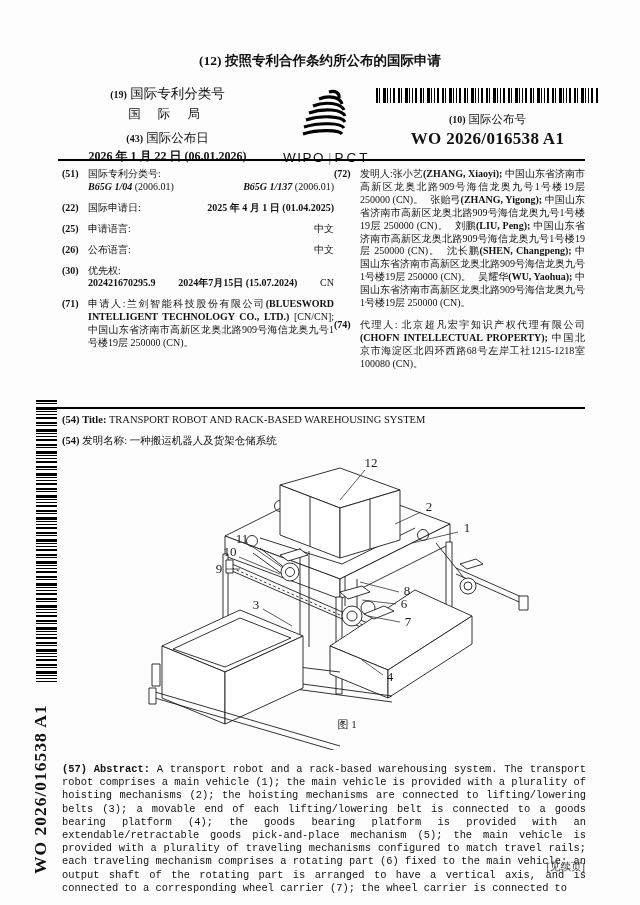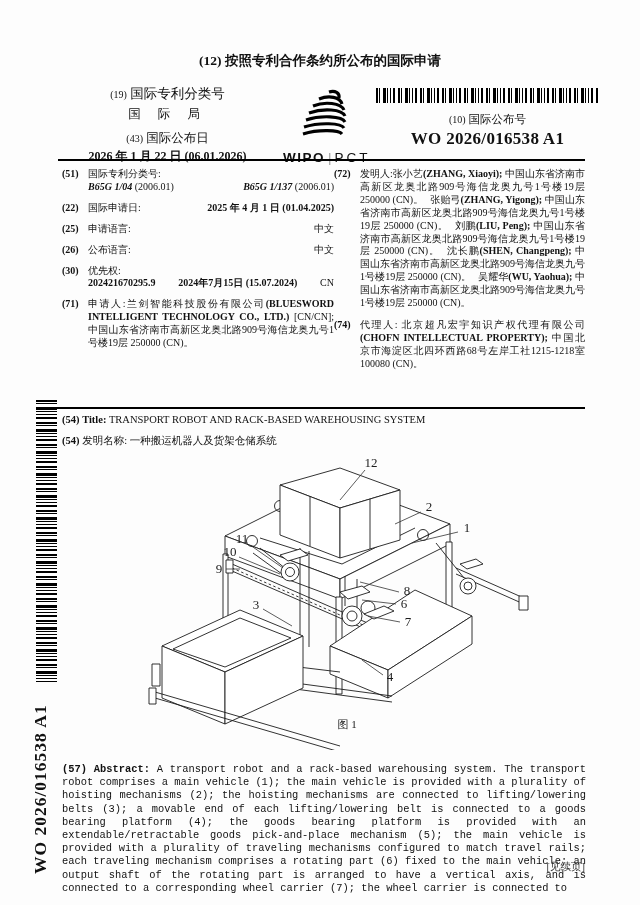--- a/index.html
+++ b/index.html
@@ -12,24 +12,24 @@
   b,.b{font-weight:bold;}
   .ital{font-style:italic;}
 
   
   #doc-type-line{left:0;top:52px;width:640px;text-align:center;font-size:13.5px;font-weight:bold;}
   #hdr-left{left:60px;top:84px;width:215px;text-align:center;line-height:1.45;}
   #hdr-left .org{font-size:13.5px;}
   #hdr-left .bureau{font-size:12.5px;letter-spacing:7px;margin-top:1px;}
   #hdr-left .pubdate-label{font-size:12.5px;margin-top:6px;}
   #hdr-left .pubdate{font-size:12px;font-weight:bold;margin-top:1px;}
-  .inid{font-weight:normal;font-size:10px;}
+  .inid{font-weight:bold;font-size:10px;}
   #hdr-logo{left:283px;top:86px;width:80px;text-align:center;}
   #logo-text{font-family:"Liberation Sans","DejaVu Sans",sans-serif;font-size:13.5px;margin-top:2px;white-space:nowrap;}
-  #logo-text .wipo{font-weight:bold;letter-spacing:1.5px;}
+  #logo-text .wipo{font-weight:normal;letter-spacing:1.5px;}
   #logo-text .sep{color:#9a9a9a;font-weight:normal;padding:0 3px;}
   #logo-text .pct{letter-spacing:3px;font-weight:normal;}
   #hdr-right{left:376px;top:88px;width:223px;text-align:center;}
   .barcode-h{
     height:15px;width:223px;background-color:#fff;
     background-image:repeating-linear-gradient(90deg,
       #000 0 2px,#fff 2px 3px,#000 3px 4px,#fff 4px 7px,
       #000 7px 10px,#fff 10px 11px,#000 11px 12px,#fff 12px 14px,
       #000 14px 15px,#fff 15px 17px,#000 17px 19px,#fff 19px 22px);
   }

